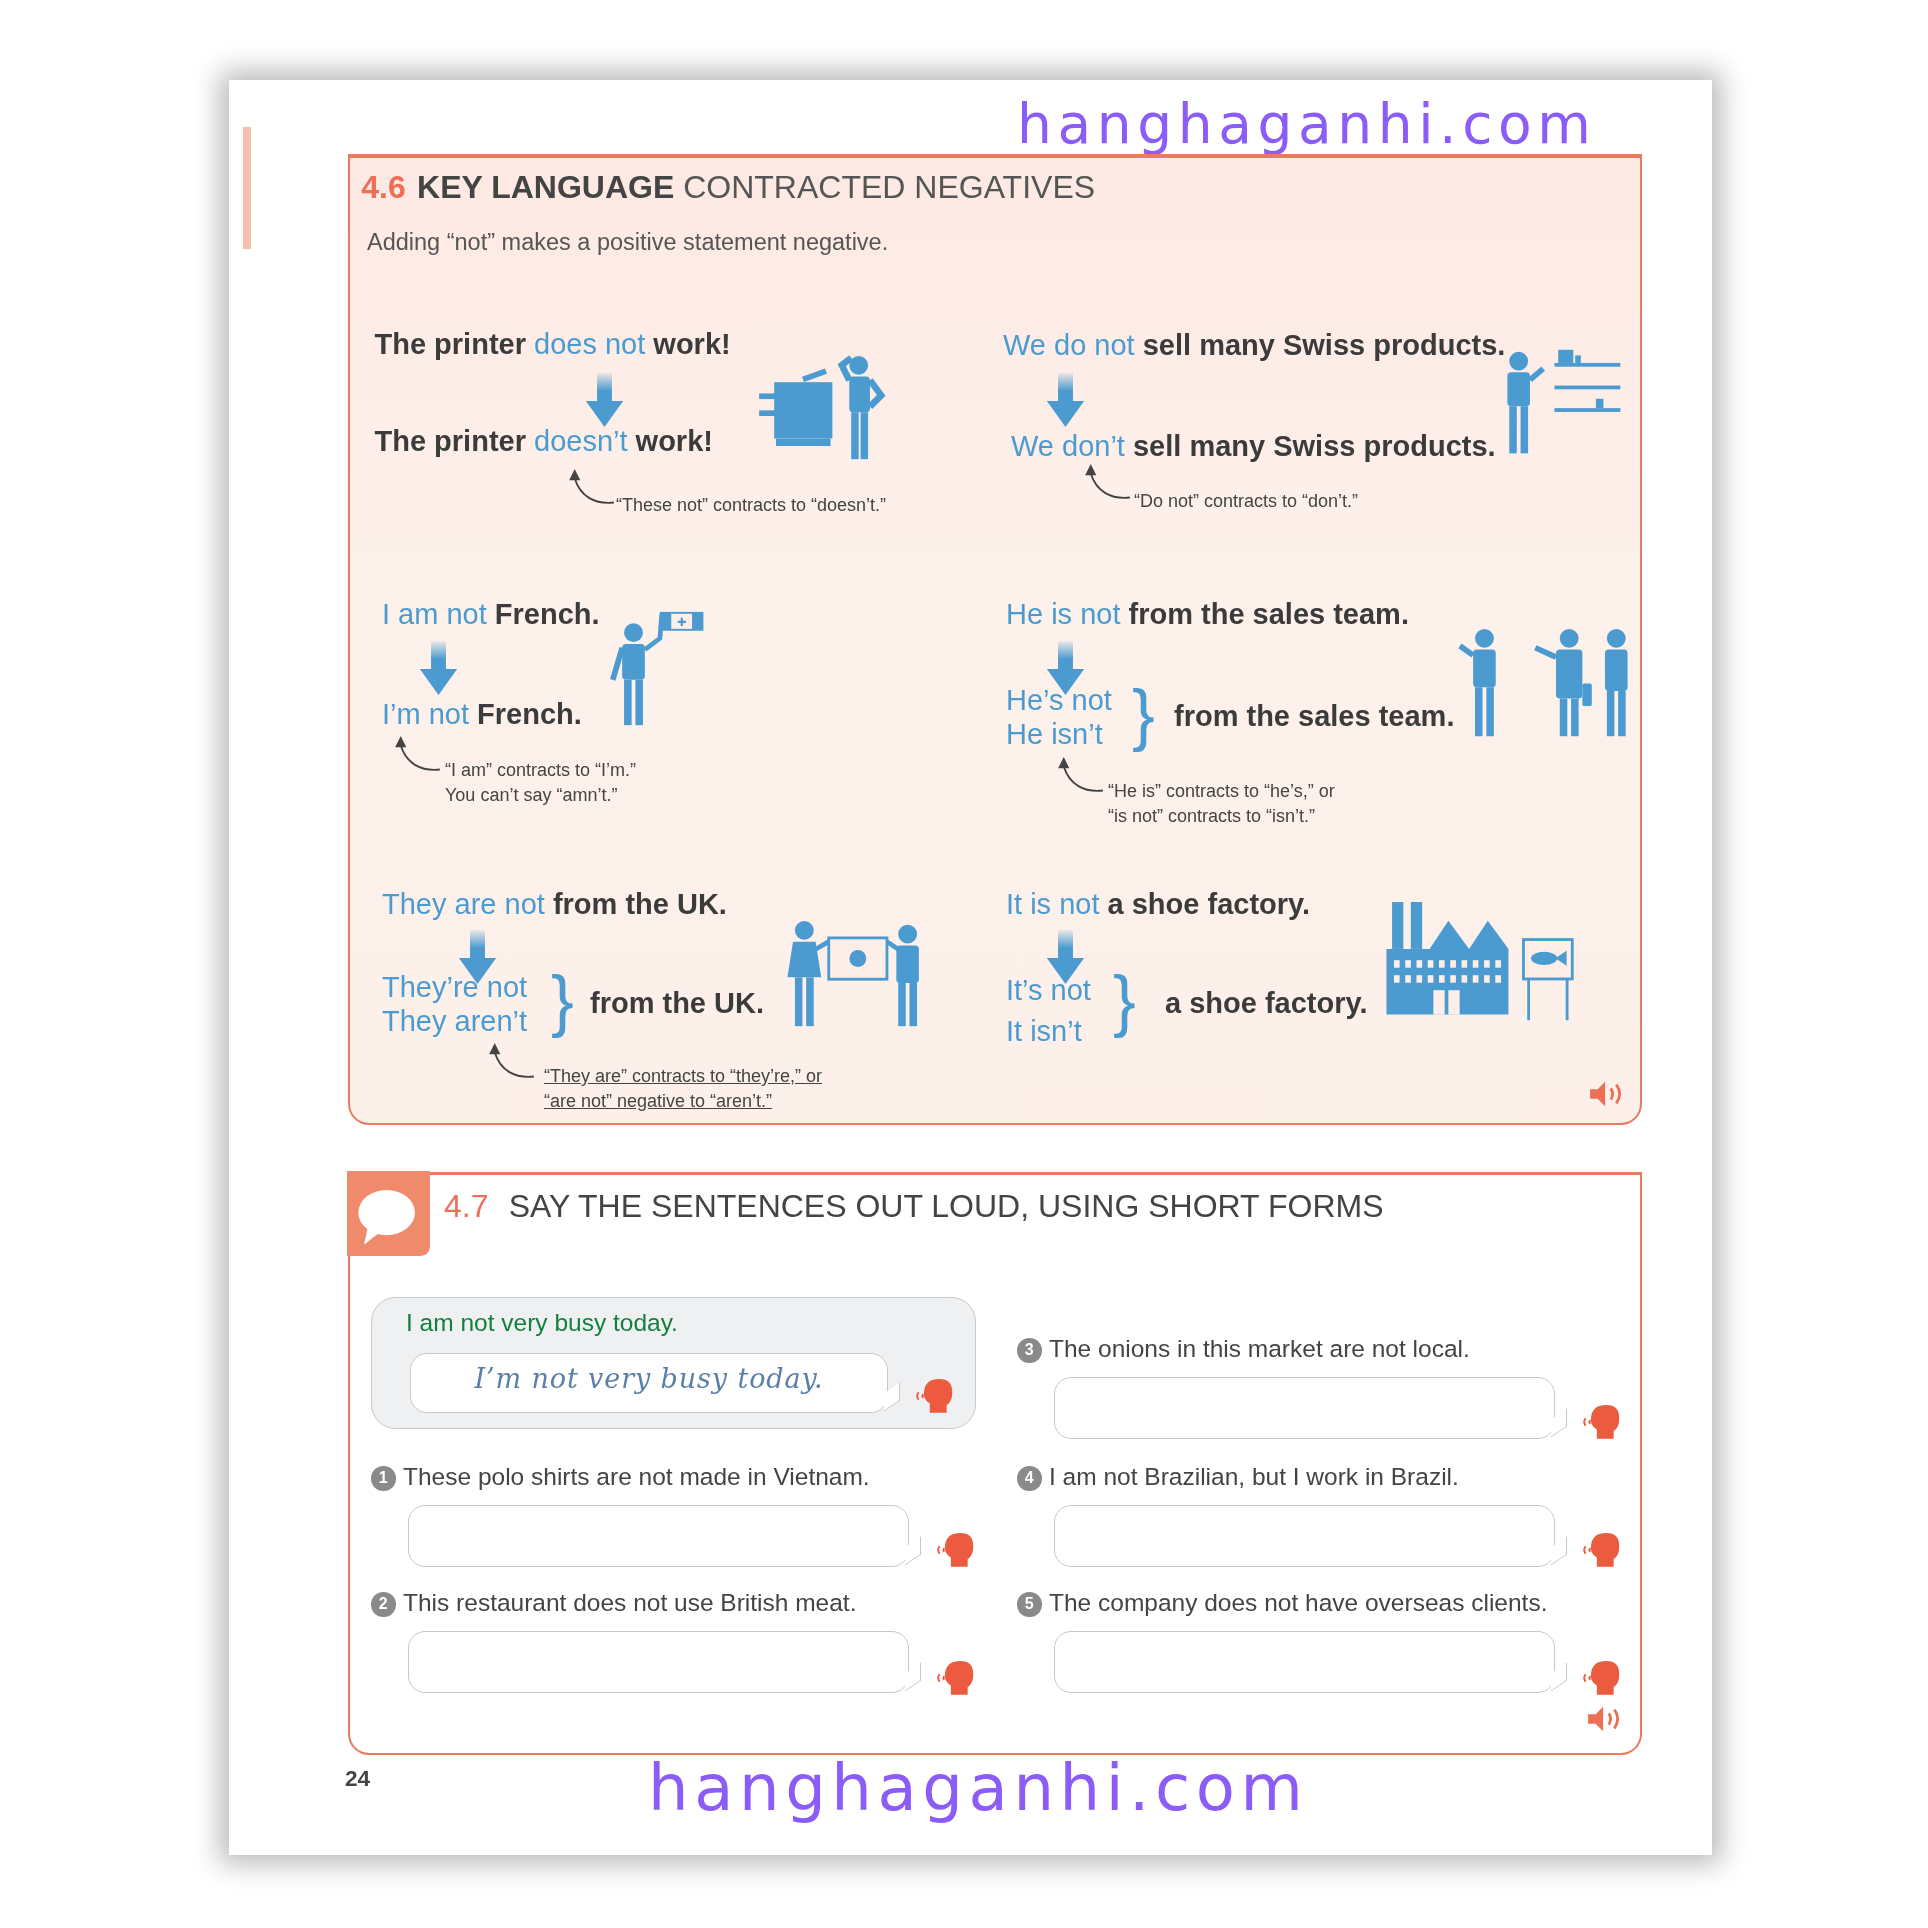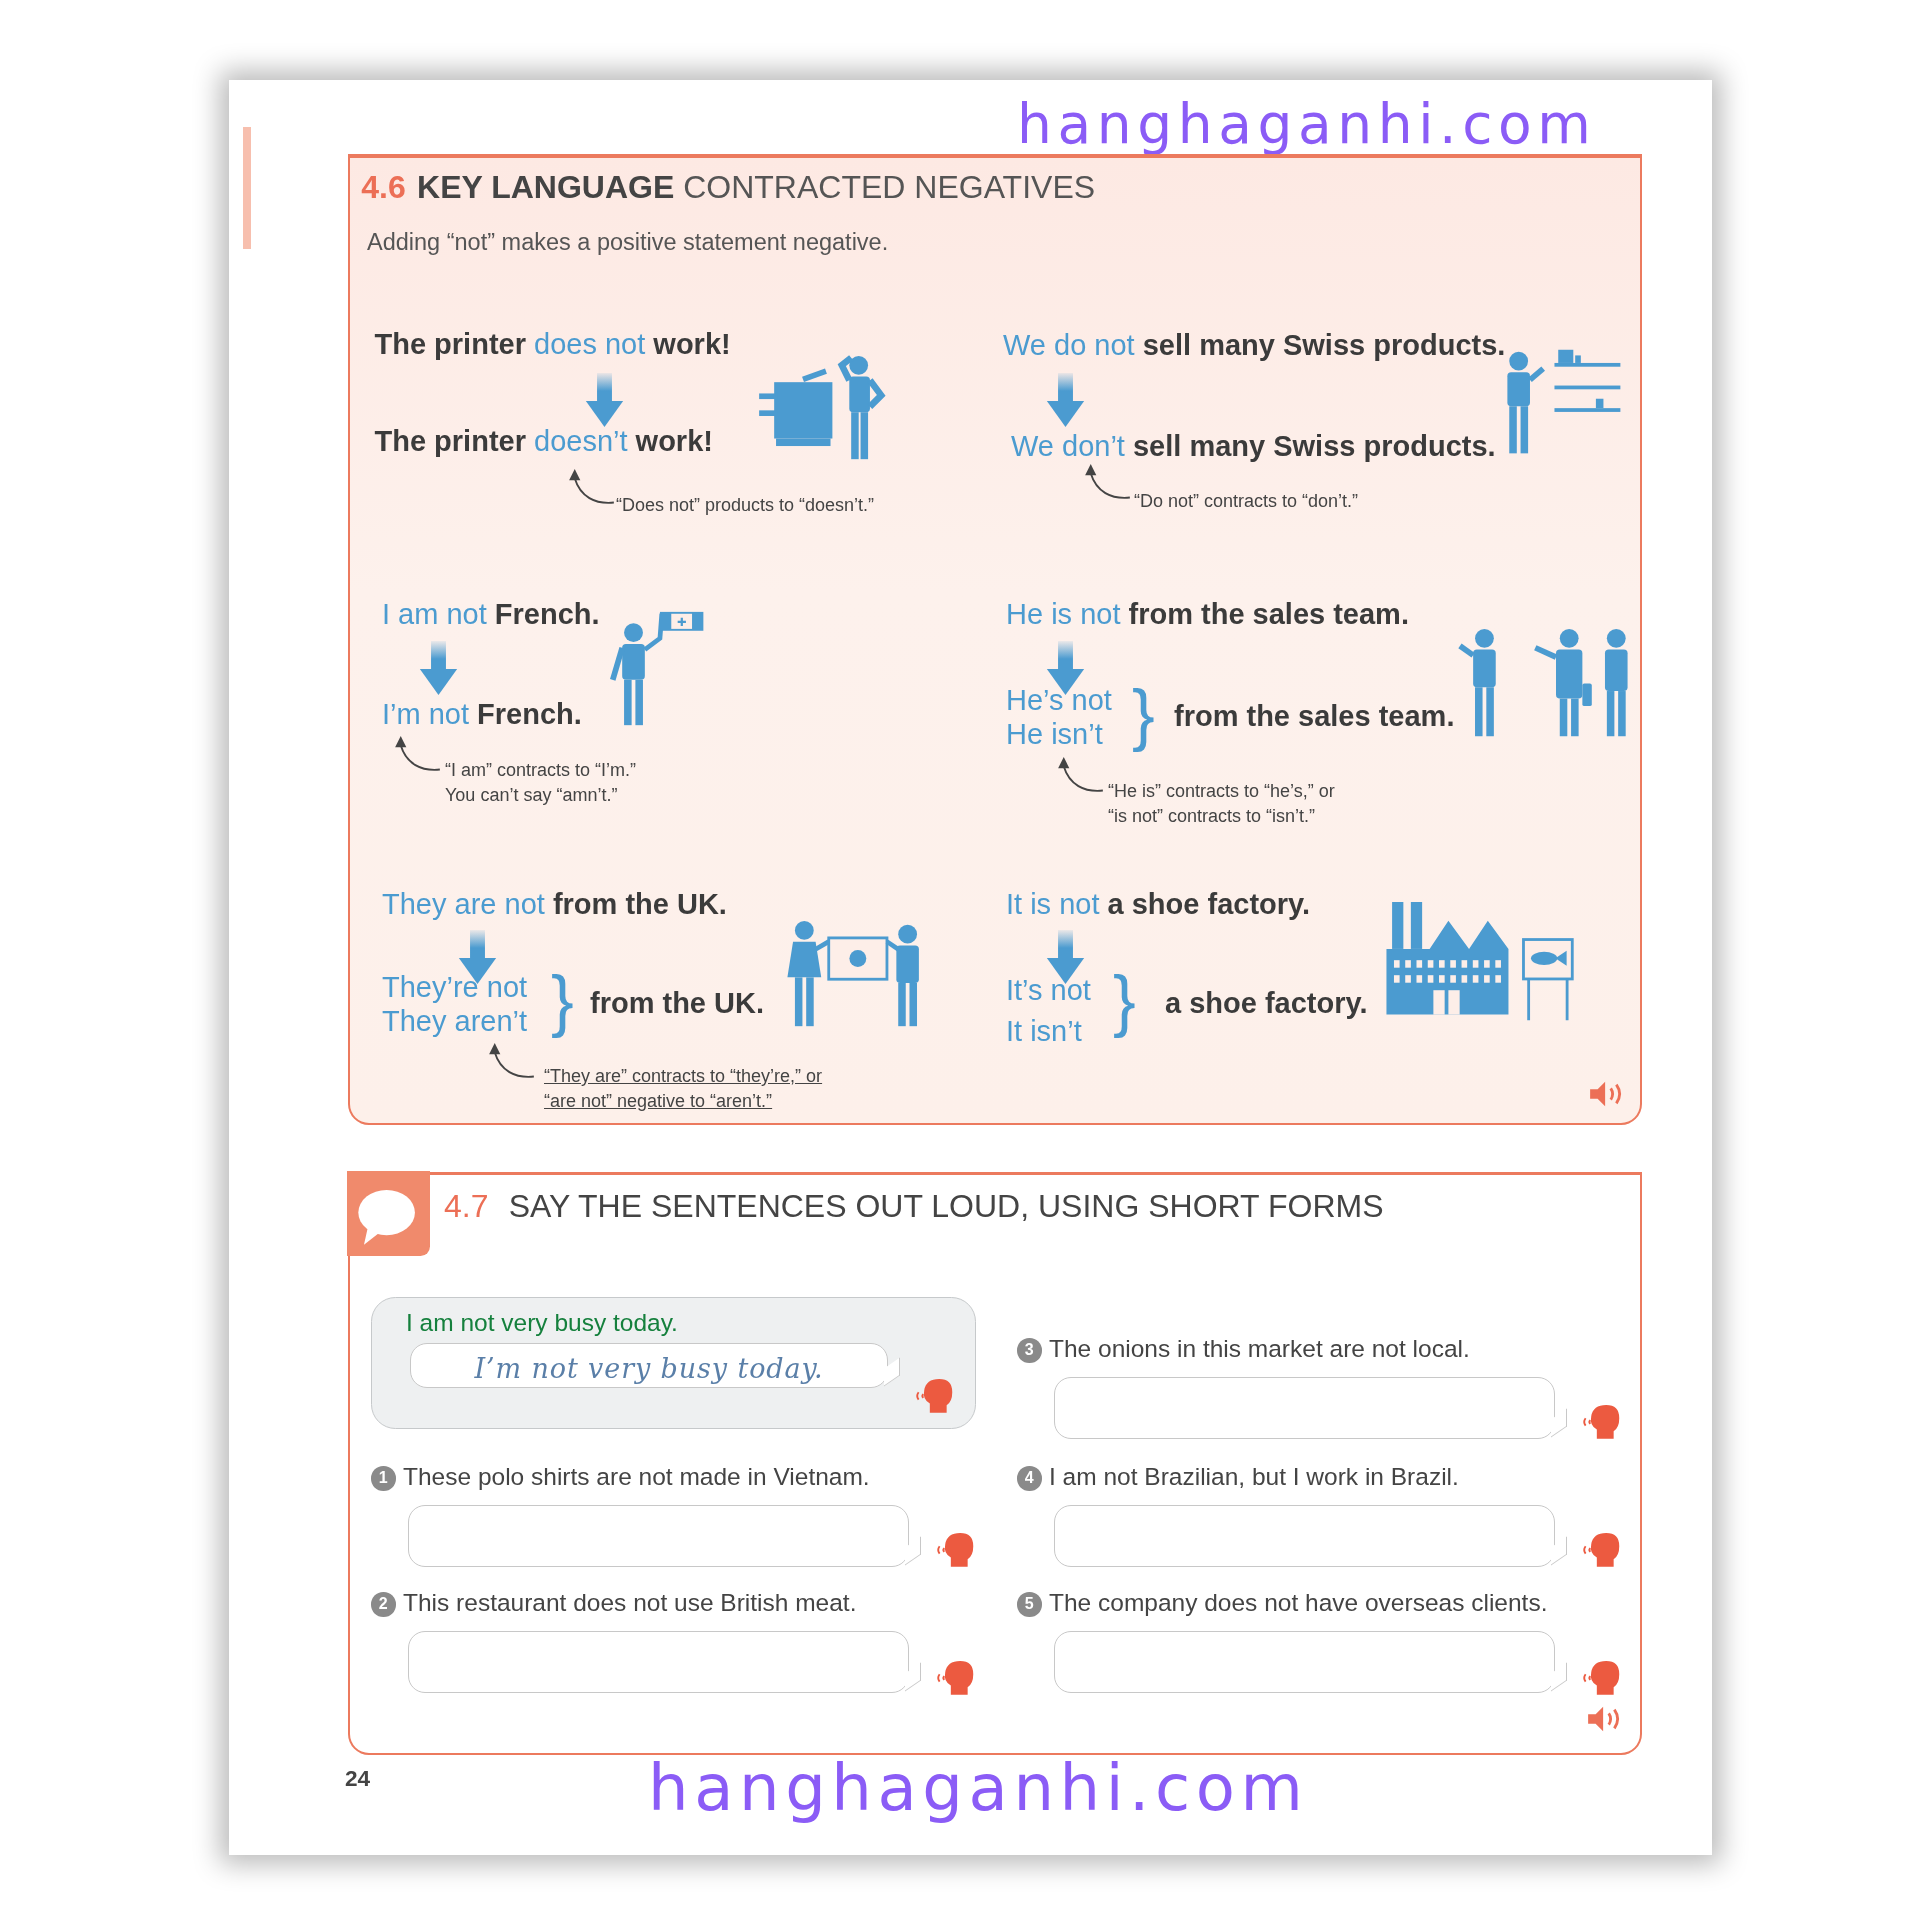--- a/index.html
+++ b/index.html
@@ -121,21 +121,21 @@
     <rect x="14" y="0" width="16" height="32" fill="url(#ag)"></rect>
       <polygon points="2,30 42,30 22,58" fill="#4b9bd0"></polygon>
   </svg>
   <div class="line" style="left:24.5px; top:267px;">
     <span>The printer </span><span class="blue">doesn’t</span><span> work!</span>
   </div>
   <svg class="curl" style="left:217px; top:311px;" viewBox="0 0 52 44">
     <path d="M50 36 C30 38 14 30 8 10" stroke="#444" stroke-width="2" fill="none"></path>
       <polygon points="2,12 8,0 14,12" fill="#444"></polygon>
   </svg>
-  <div class="note" style="left:266px; top:335px;">“Does not” products to “doesn’t.”</div>
+  <div class="note" style="left:266px; top:335px;">“These not” contracts to “doesn’t.”</div>
   <svg class="pic" style="left:407px; top:196px;" width="132" height="108" viewBox="0 0 140 115">
     <rect x="18" y="30" width="62" height="60" fill="#4b9bd0"></rect>
       <rect x="20" y="90" width="58" height="8" fill="#4b9bd0"></rect>
     <rect x="2" y="42" width="20" height="6" fill="#4b9bd0"></rect>
       <rect x="2" y="60" width="20" height="6" fill="#4b9bd0"></rect>
     <rect x="48" y="20" width="26" height="6" fill="#4b9bd0" transform="rotate(-20 60 23)"></rect>
     <circle cx="108" cy="12" r="10" fill="#4b9bd0"></circle>
       <rect x="98" y="24" width="22" height="38" rx="4" fill="#4b9bd0"></rect>
     <rect x="100" y="62" width="8" height="50" fill="#4b9bd0"></rect>
       <rect x="110" y="62" width="8" height="50" fill="#4b9bd0"></rect>
@@ -339,21 +339,21 @@
         <polygon points="22,60 18,78 36,64" fill="#ffffff"></polygon>
     </svg>
   </div>
   <div class="box47-title">
     <span class="sec-num">4.7</span>
     <span>SAY THE SENTENCES OUT LOUD, USING SHORT FORMS</span>
   </div>
 
   <div class="example-card">
     <div class="example-prompt">I am not very busy today.</div>
-    <div class="answer-box" style="left:38px; top:45px; width:478px; height:45px;">
+    <div class="answer-box" style="left:38px; top:55px; width:478px; height:60px;">
       <div class="model-answer">I’m not very busy today.</div>
     </div>
     <svg class="speaker" style="left:541px; top:79px;" viewBox="0 0 46 38">
       <path d="M18 38 L18 28 Q10 24 12 14 Q14 2 28 2 Q42 2 42 16 Q42 26 36 30 L36 38 Z" fill="#ec5a40"></path>
       <path d="M6 16 Q3 20 6 24" stroke="#ec5a40" stroke-width="2" fill="none"></path>
         <path d="M11 18 Q9 20 11 22" stroke="#ec5a40" stroke-width="2" fill="none"></path>
     </svg>
   </div>
 
   <div class="q" style="left:21px; top:288px;">

